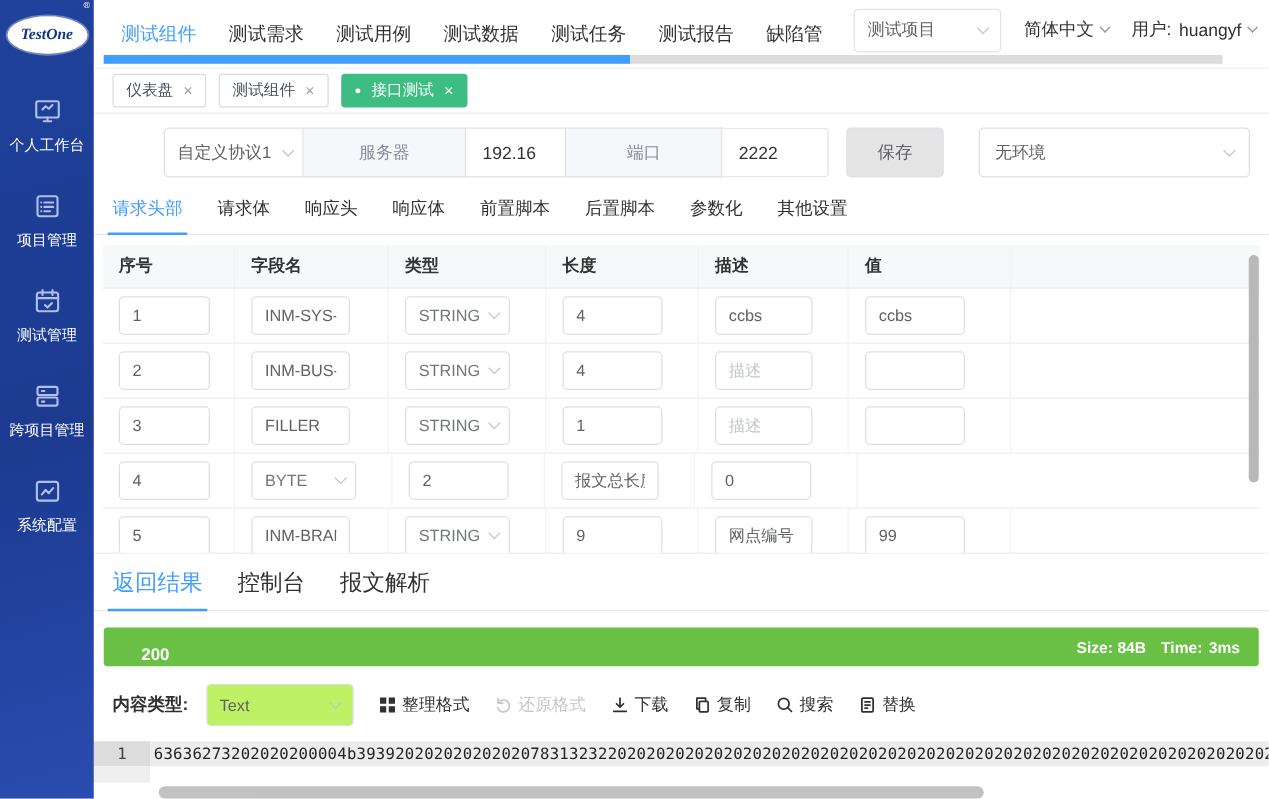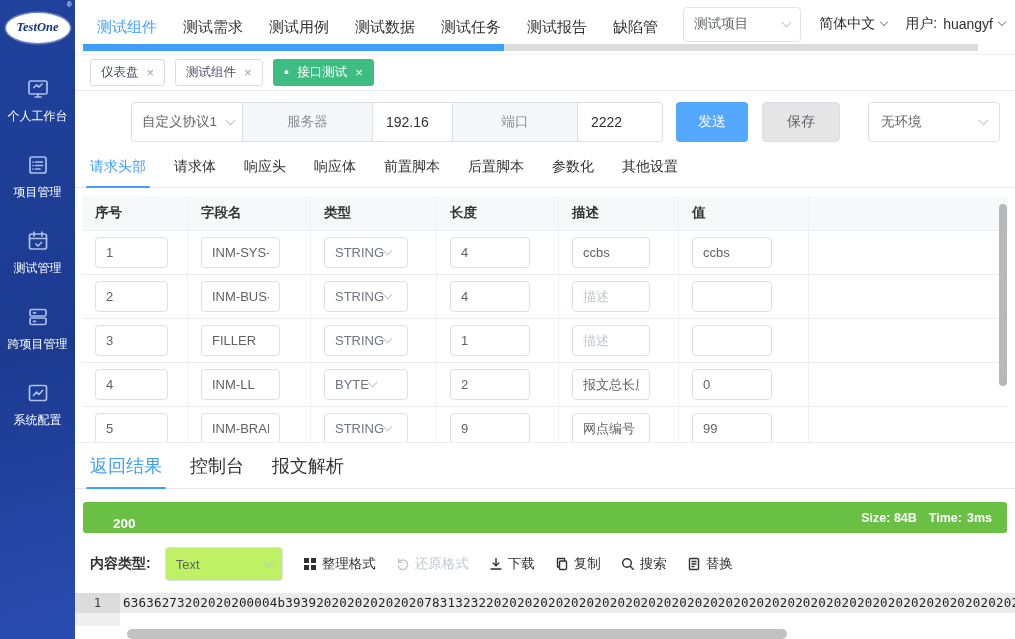--- a/index.html
+++ b/index.html
@@ -91,21 +91,21 @@
   .t-head { background:#f7f8fa; height:35px; font-weight:bold; font-size:13.5px; color:#333; }
   .t-body-row { height:44px; }
   .t-cell { padding-left:13px; border-right:1px solid #f1f2f6; display:flex; align-items:center; }
   .c1{width:106px;} .c2{width:123px;} .c3{width:126px;} .c4{width:122px;} .c5{width:120px;} .c6{width:130px;}
   .c7{flex:1; border-right:none;}
   .cell-input { height:31px; border:1px solid #dcdfe6; border-radius:4px; padding:0 10px;
     font-size:13px; color:#606266; font-family:inherit; outline:none; background:#fff; }
   .cell-input::placeholder { color:#c0c4cc; }
   .w-no{width:73px;} .w-field{width:79px;} .w-len{width:80px;} .w-desc{width:78px;} .w-val{width:80px;}
   .cell-select { width:84px; height:31px; border:1px solid #dcdfe6; border-radius:4px;
-    padding:0 8px 0 10px; display:flex; align-items:center; 
+    padding:0 8px 0 10px; display:flex; align-items:center; justify-content:space-between;
     font-size:13px; color:#71757d; cursor:pointer; background:#fff; }
   .v-scrollbar { position:absolute; right:1px; top:8px; width:8px; height:182px; background:#b8b8b8; border-radius:4px; }
 
   
   .results { border-top:1px solid #ebeef5; flex:1; display:flex; flex-direction:column; min-height:0; }
   .res-tabs { display:flex; gap:28px; padding:0 15px; border-bottom:1px solid #e4e7ed; flex-shrink:0; }
   .res-tab { font-size:18px; color:#303133; padding:11px 0 10px; position:relative; cursor:pointer; }
   .res-tab.active { color:#409eff; }
   .res-tab.active::after { content:""; position:absolute; left:-4px; right:-4px; bottom:-1px; height:2px;
     background:#409eff; border-radius:1px; }
@@ -257,21 +257,20 @@
         <div class="ig-inp1">
           <input value="192.16" style="">
         </div>
         <div class="ig-label ig-lab2">
           <span>端口</span>
         </div>
         <div class="ig-inp2">
           <input value="2222" style="">
         </div>
       </div>
-      <button class="btn-send">发送</button>
       <button class="btn-save">保存</button>
       <div class="env-select">
         <span>无环境</span>
         <i class="chev"></i>
       </div>
     </div>
 
     <div class="req-tabs">
       <span class="req-tab active">请求头部</span>
       <span class="req-tab">请求体</span>
@@ -365,23 +364,20 @@
           </div>
         <div class="t-cell c6">
             <input class="cell-input w-val" style="">
           </div>
         <div class="t-cell c7"></div>
       </div>
 
       <div class="t-row t-body-row">
         <div class="t-cell c1">
             <input class="cell-input w-no" value="4" style="">
-          </div>
-        <div class="t-cell c2">
-            <input class="cell-input w-field" value="INM-LL" style="">
           </div>
         <div class="t-cell c3">
             <div class="cell-select">
               <span>BYTE</span>
               <i class="chev"></i>
             </div>
           </div>
         <div class="t-cell c4">
             <input class="cell-input w-len" value="2" style="">
           </div>

